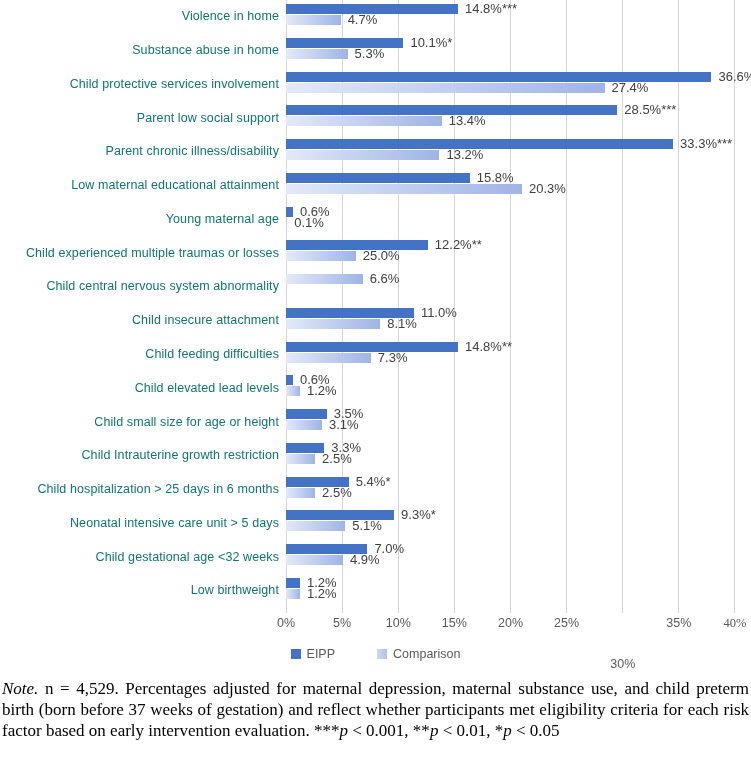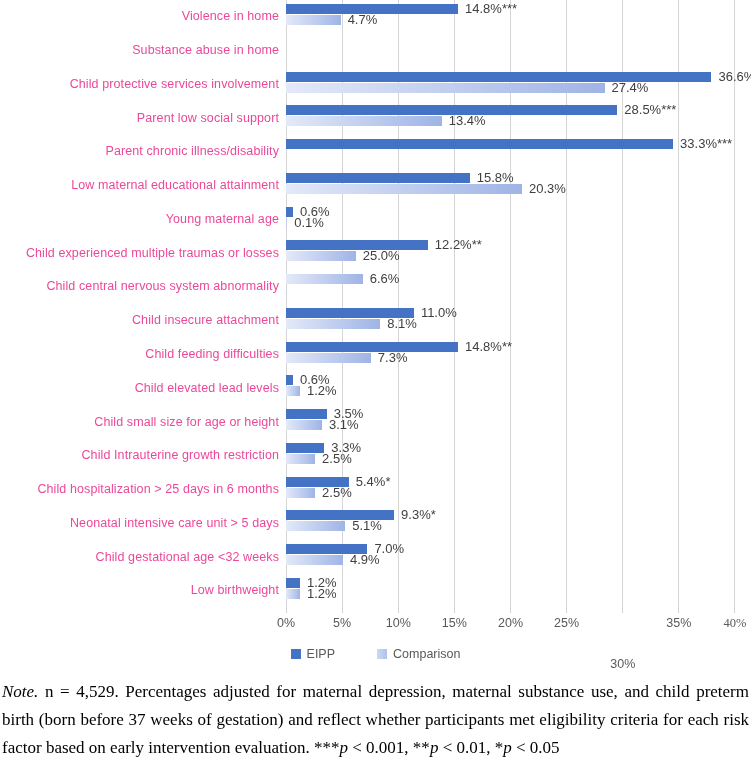--- a/index.html
+++ b/index.html
@@ -8,21 +8,21 @@
   .figure{width:751px;}
 
   
   .chart{position:relative;width:751px;}
   .rows{position:relative;width:751px;height:608px;}
   .gridlines{position:absolute;left:286px;top:0;width:449px;height:608px;
     background:repeating-linear-gradient(to right,#d6d6d6 0,#d6d6d6 1px,transparent 1px,transparent 56px);
     z-index:0;}
   .row{position:relative;z-index:1;display:flex;height:33.78px;}
   .cat{width:286px;box-sizing:border-box;padding-right:7px;text-align:right;
-    font-size:12.5px;color:#ec4899;align-self:center;line-height:1.05;letter-spacing:0.1px;}
+    font-size:12.5px;color:#0f766e;align-self:center;line-height:1.05;letter-spacing:0.1px;}
   .bars{flex:1;padding-top:4px;box-sizing:border-box;}
   .bar-line{display:flex;align-items:center;height:10px;margin-bottom:1px;}
   .bar{height:10px;flex:0 0 auto;}
   .bar.eipp{background:#4472C4;}
   .bar.comp{background:linear-gradient(to right,#e3e9f8,#9fb4e6);}
   .val{margin-left:7px;font-size:13px;color:#404040;white-space:nowrap;line-height:10px;}
 
   
   .ticks{margin-left:286px;width:449px;height:5px;
     background:repeating-linear-gradient(to right,#d6d6d6 0,#d6d6d6 1px,transparent 1px,transparent 56px);}
@@ -33,21 +33,21 @@
   
   .legend{display:flex;justify-content:center;align-items:center;gap:42px;margin-top:13px;height:14px;}
   .legend-item{display:flex;align-items:center;gap:6px;}
   .swatch{width:10px;height:10px;}
   .swatch.eipp{background:#4472C4;}
   .swatch.comp{background:linear-gradient(to right,#cdd9f3,#b0c2ea);}
   .legend-label{font-size:12.5px;color:#595959;}
 
   
   .note{margin-top:17px;font-family:"Liberation Serif",serif;font-size:17px;
-    line-height:28px;color:#000;text-align:justify;padding:0 2px;}
+    line-height:21px;color:#000;text-align:justify;padding:0 2px;}
   .note .it{font-style:italic;}
 </style>
 </head>
 <body>
 
 <div class="figure">
 
   <div class="chart">
     <div class="rows">
       <div class="gridlines"></div>
@@ -61,20 +61,30 @@
       </div>
       <div class="bar-line">
         <div class="bar comp" style="width: 11.75%; background: linear-gradient(to right, rgb(227, 233, 248), rgb(159, 180, 230));"></div>
         <span class="val">4.7%</span>
       </div>
     </div>
   </div>
 
   <div class="row">
     <div class="cat">Substance abuse in home</div>
+    <div class="bars">
+      <div class="bar-line">
+        <div class="bar eipp" style="width: 25.25%; background: rgb(68, 114, 196);"></div>
+        <span class="val">10.1%*</span>
+      </div>
+      <div class="bar-line">
+        <div class="bar comp" style="width: 13.25%; background: linear-gradient(to right, rgb(227, 233, 248), rgb(159, 180, 230));"></div>
+        <span class="val">5.3%</span>
+      </div>
+    </div>
   </div>
 
   <div class="row">
     <div class="cat">Child protective services involvement</div>
     <div class="bars">
       <div class="bar-line">
         <div class="bar eipp" style="width: 91.5%; background: rgb(68, 114, 196);"></div>
         <span class="val">36.6%*</span>
       </div>
       <div class="bar-line">
@@ -97,20 +107,24 @@
       </div>
     </div>
   </div>
 
   <div class="row">
     <div class="cat">Parent chronic illness/disability</div>
     <div class="bars">
       <div class="bar-line">
         <div class="bar eipp" style="width: 83.25%; background: rgb(68, 114, 196);"></div>
         <span class="val">33.3%***</span>
+      </div>
+      <div class="bar-line">
+        <div class="bar comp" style="width: 33%; background: linear-gradient(to right, rgb(227, 233, 248), rgb(159, 180, 230));"></div>
+        <span class="val">13.2%</span>
       </div>
     </div>
   </div>
 
   <div class="row">
     <div class="cat">Low maternal educational attainment</div>
     <div class="bars">
       <div class="bar-line">
         <div class="bar eipp" style="width: 39.5%; background: rgb(68, 114, 196);"></div>
         <span class="val">15.8%</span>

